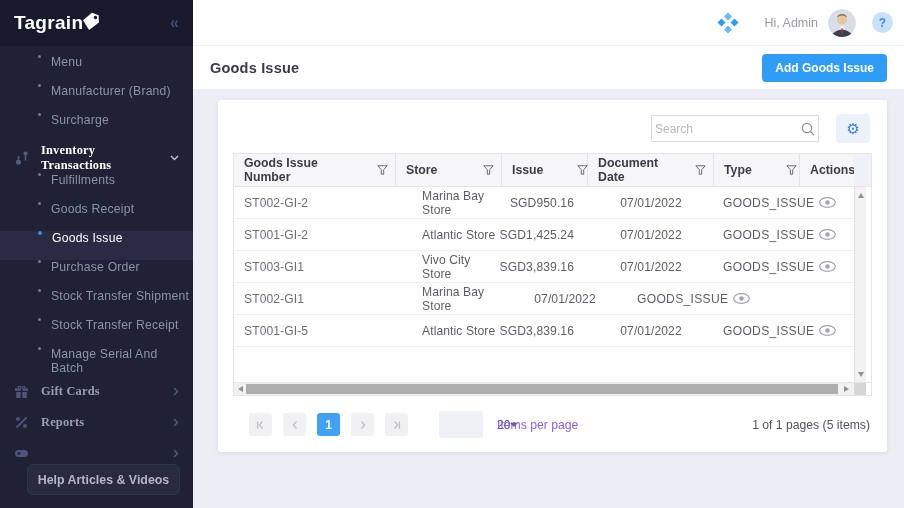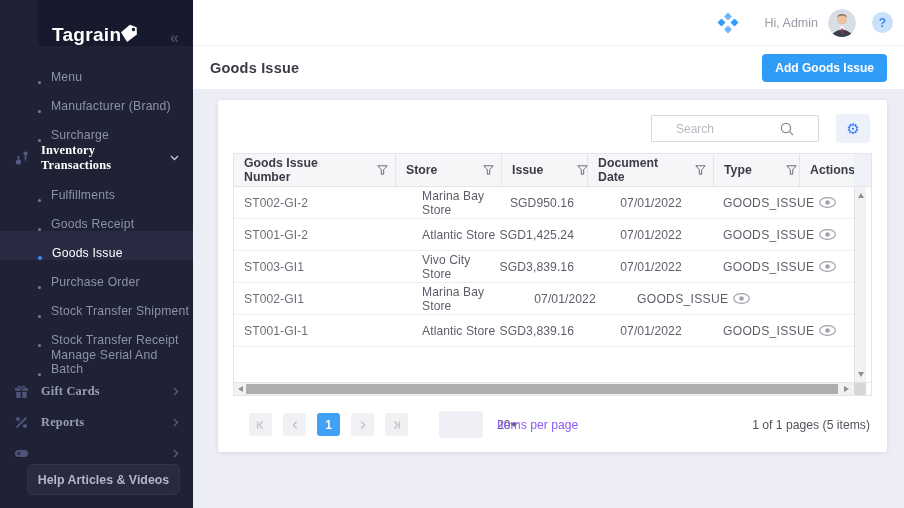--- a/index.html
+++ b/index.html
@@ -2,28 +2,28 @@
 <html><head>
 <meta charset="utf-8">
 <style>
   * { margin:0; padding:0; box-sizing:border-box; }
   html,body { width:904px; height:508px; overflow:hidden; background:#ecedf5;
     font-family:"Liberation Sans", sans-serif; }
   .app { position:relative; width:904px; height:508px; display:flex; }
 
   
   .sidebar { position:relative; width:193px; height:508px; background:#1f2234; flex:none; }
-  .logo-bar { height:46px; background:#171a2c; display:flex; align-items:flex-end; padding:0 14px;margin-left:38px; }
+  .logo-bar { height:46px; background:#171a2c; display:flex; align-items:center; padding:0 14px; }
   .logo { display:flex; align-items:center; }
   .logo-text { color:#fff; font-size:19px; font-weight:bold; letter-spacing:.3px; }
   .logo-tag { margin-left:-3px; margin-top:-4px; transform:rotate(6deg); }
   .collapse { margin-left:auto; color:#45496b; font-size:16px; font-weight:bold; cursor:pointer; line-height:1; }
 
   .nav { padding-top:9px; height:420px; overflow:hidden; }
-  .nav-sub { height:29px; display:flex; align-items:flex-end; padding-left:38px; gap:10px;
+  .nav-sub { height:29px; display:flex; align-items:flex-start; padding-left:38px; gap:10px;
     color:#8e92a9; font-size:12.2px; letter-spacing:.2px; cursor:pointer; }
   .dot { width:3px; height:3px; border-radius:50%; background:#777b93; flex:none; }
   .nav-sub.active { background:#282b42; color:#ffffff; }
   .nav-sub.active .dot { background:#3e8ef7; width:4px; height:4px; }
 
   .nav-section { height:31px; display:flex; align-items:center; padding:0 14px 0 13px; gap:11px;
     font-size:12.4px; letter-spacing:.2px; cursor:pointer;font-family:Liberation Serif, serif; }
   .nav-section .s-label { color:#ffffff; font-weight:600; }
   .nav-section.muted .s-label { color:#9a9eb4; font-weight:600; }
   .nav-ico { width:17px; display:flex; justify-content:center; flex:none; }
@@ -47,21 +47,21 @@
   .page-title { font-size:14.5px; font-weight:600; color:#3b3b46; letter-spacing:.2px; }
   .add-btn { margin-left:auto; background:#2f9cf8; color:#fff; border:none; border-radius:4px;
     font-size:12px; font-weight:600; padding:7px 13px; cursor:pointer; font-family:"Liberation Sans",sans-serif; }
 
   .content { flex:1; padding:11px 24px 0 25px; }
   .card { background:#fff; border-radius:3px; box-shadow:0 1px 5px rgba(40,50,90,.10);
     padding:12px 15px 14px 15px; }
 
   .toolbar { display:flex; align-items:center; justify-content:flex-end; gap:17px; margin:2px 2px 10px 0; }
   .search-box { width:168px; height:27px; border:1px solid #d8d8de; border-radius:1px;
-    display:flex; align-items:center; padding:0 24px; }
+    display:flex; align-items:center; padding:0 3px; }
   .search-box input { flex:1; border:none; outline:none; font-size:12px; color:#555;
     font-family:"Liberation Sans",sans-serif; min-width:0; }
   .search-box input::placeholder { color:#b9b9c2; }
   .gear-btn { width:34px; height:29px; background:#edf1fa; border:none; border-radius:4px;
     color:#3c80f6; font-size:15px; display:flex; align-items:center; justify-content:center; cursor:pointer; }
 
   
   .grid { border:1px solid #e4e4ea; }
   .thead { display:flex; height:33px; background:#f6f6f9; border-bottom:1px solid #e4e4ea; }
   .th { display:flex; align-items:center; padding:0 7px 0 10px; font-size:12.3px; font-weight:bold;
@@ -396,21 +396,21 @@
                     <span class="eye">
                       <svg width="17" height="11" viewBox="0 0 17 11">
                         <ellipse cx="8.5" cy="5.5" rx="7.8" ry="4.8" fill="none" stroke="#a2a2ae" stroke-width="1.2"></ellipse>
                         <circle cx="8.5" cy="5.5" r="2.3" fill="#a2a2ae"></circle>
                       </svg>
                     </span>
                   </div>
               </div>
 
               <div class="tr">
-                <div class="td c1">ST001-GI-1</div>
+                <div class="td c1">ST001-GI-5</div>
                 <div class="td c2">Atlantic Store</div>
                 <div class="td c3">SGD3,839.16</div>
                 <div class="td c4">07/01/2022</div>
                 <div class="td c5">GOODS_ISSUE</div>
                 <div class="td c6">
                     <span class="eye">
                       <svg width="17" height="11" viewBox="0 0 17 11">
                         <ellipse cx="8.5" cy="5.5" rx="7.8" ry="4.8" fill="none" stroke="#a2a2ae" stroke-width="1.2"></ellipse>
                         <circle cx="8.5" cy="5.5" r="2.3" fill="#a2a2ae"></circle>
                       </svg>

